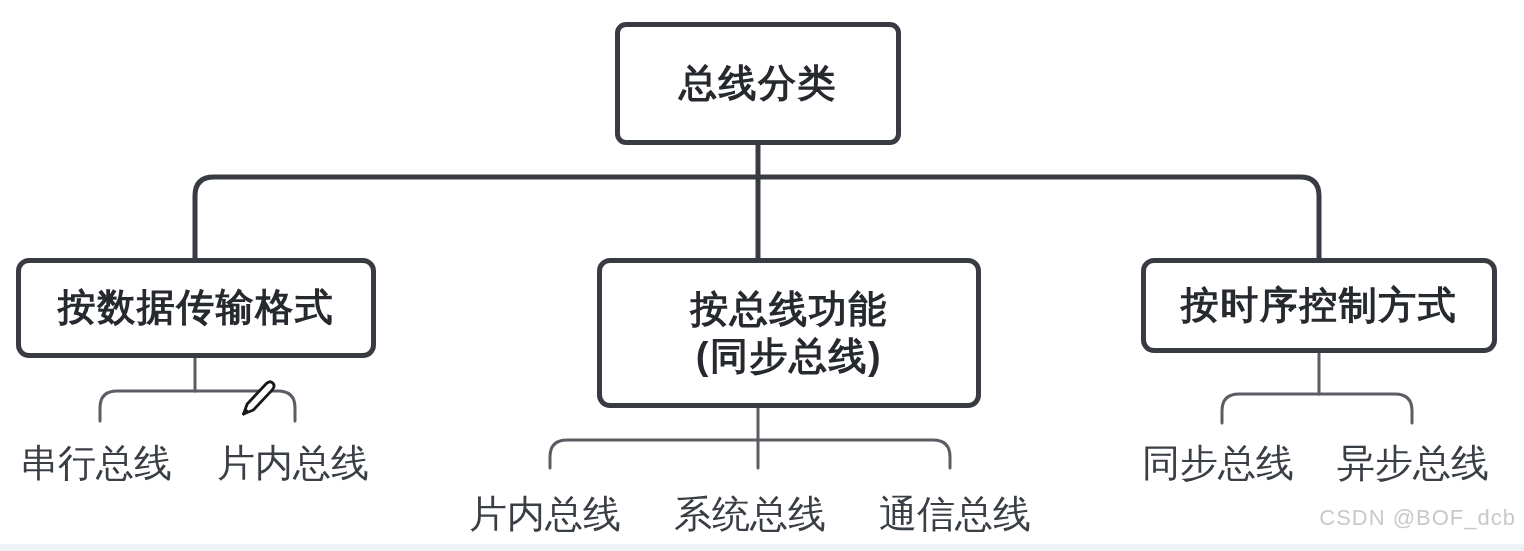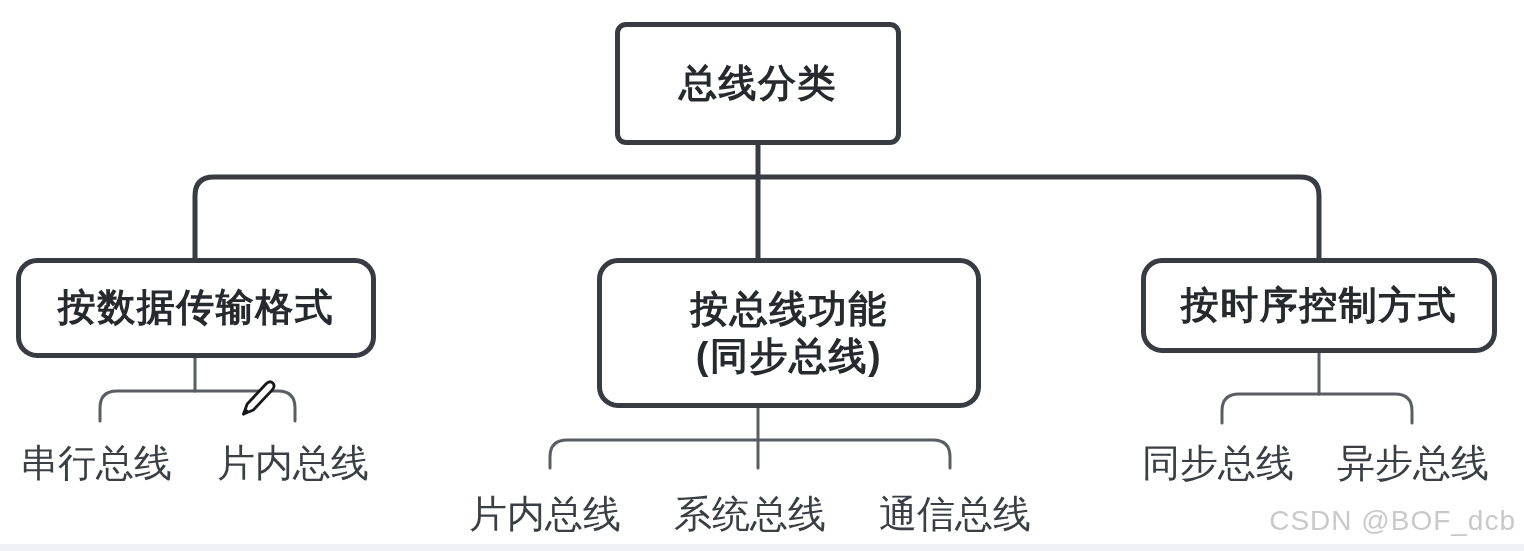--- a/index.html
+++ b/index.html
@@ -10,21 +10,21 @@
     overflow:hidden;
     font-family:"Liberation Sans","DejaVu Sans",sans-serif;
   }
   .wires{position:absolute;left:0;top:0;width:1524px;height:551px;}
   .node{
     position:absolute;
     box-sizing:border-box;
     display:flex;flex-direction:column;align-items:center;justify-content:center;
     background:#ffffff;
     border:5px solid #383c42;
-    border-radius:21px;
+    border-radius:13px;
     font-weight:bold;
     font-size:38px;
     letter-spacing:1.5px;
     color:#26292e;
     text-align:center;
     line-height:1.25;
     white-space:nowrap;
   }
   .node-root{left:615px;top:22px;width:286px;height:123px;border-radius:11px;}
   .node-b1{left:16px;top:258px;width:360px;height:100px;}
@@ -35,21 +35,21 @@
     transform:translateX(-50%);
     font-weight:normal;
     font-size:38px;
     color:#3a3e45;
     white-space:nowrap;
   }
   .pencil{position:absolute;left:236px;top:377px;width:42px;height:44px;}
   .watermark{
     position:absolute;
     top:505px;right:8px;
-    font-size:28px;
+    font-size:22px;
     letter-spacing:1px;
     color:#c9c9c9;
     font-weight:normal;
   }
   .bottom-band{
     position:absolute;left:0;bottom:0;width:100%;height:7px;
     background:#eef2f6;
   }
 </style>
 </head>

